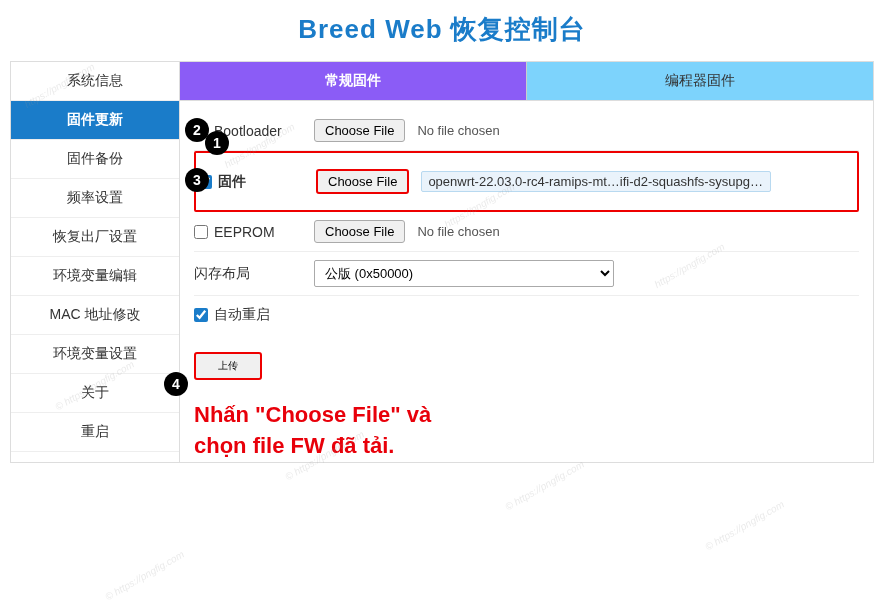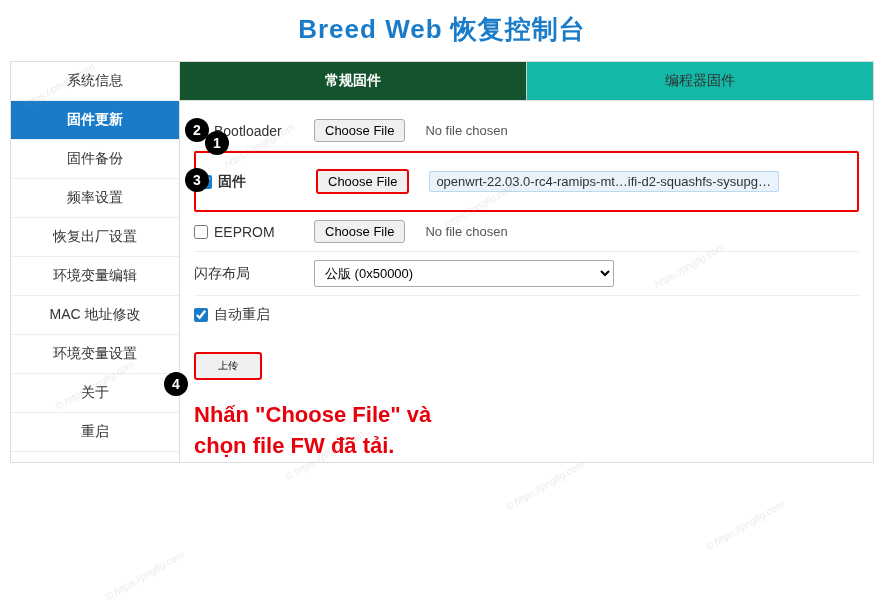--- a/index.html
+++ b/index.html
@@ -82,25 +82,25 @@
       display: flex;
       border-bottom: 1px solid #ddd;
     }
     .tab {
       flex: 1;
       padding: 10px 0;
       text-align: center;
       font-size: 14px;
       cursor: pointer;
       border: none;
-      background: #14b8a6;
+      background: #7dd3fc;
       color: #333;
     }
     .tab.active {
-      background: #14532d;
+      background: #8b5cf6;
       color: #fff;
       font-weight: bold;
     }
     .tab:not(:last-child) {
       border-right: 1px solid #ccc;
     }
 
     
     .form-area {
       padding: 10px 14px;
@@ -125,21 +125,21 @@
     .row-label input[type="checkbox"] {
       width: 14px;
       height: 14px;
       cursor: pointer;
       accent-color: #1a7cc9;
     }
     .row-content {
       flex: 1;
       display: flex;
       align-items: center;
-      gap: 20px;
+      gap: 12px;
     }
     .file-btn {
       padding: 3px 10px;
       font-size: 13px;
       background: #f0f0f0;
       border: 1px solid #aaa;
       border-radius: 3px;
       cursor: pointer;
       white-space: nowrap;
     }

